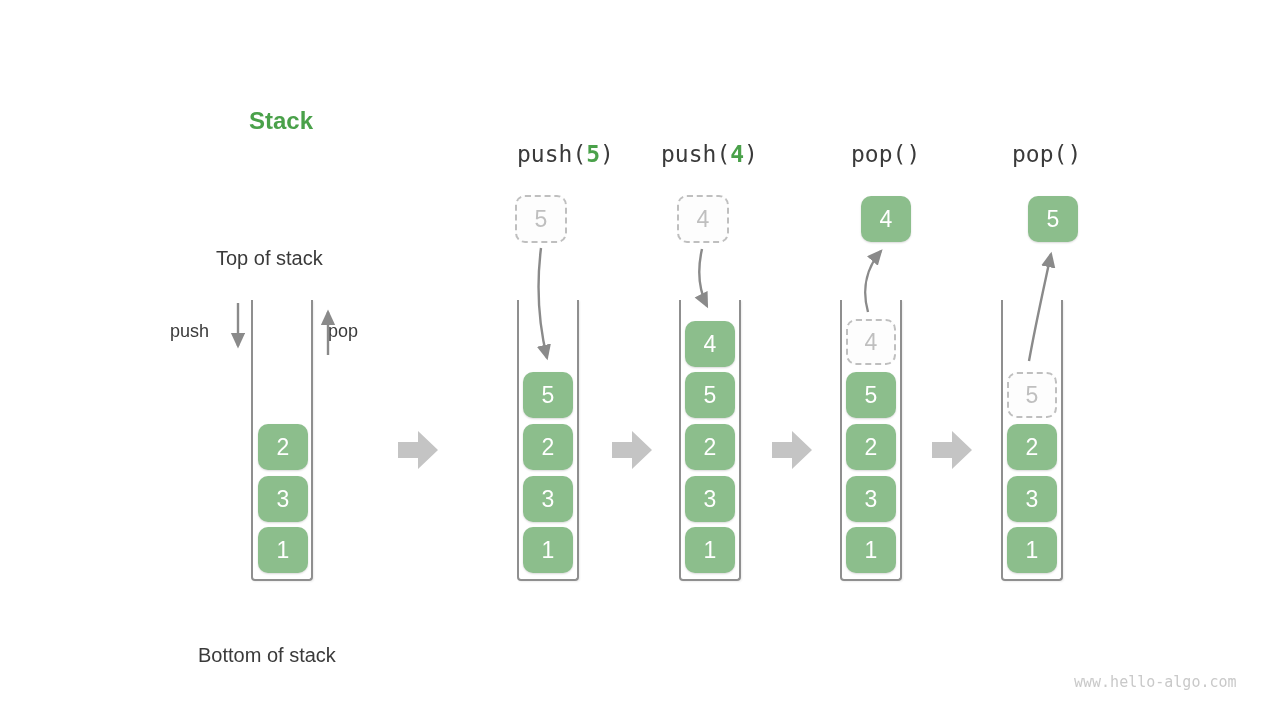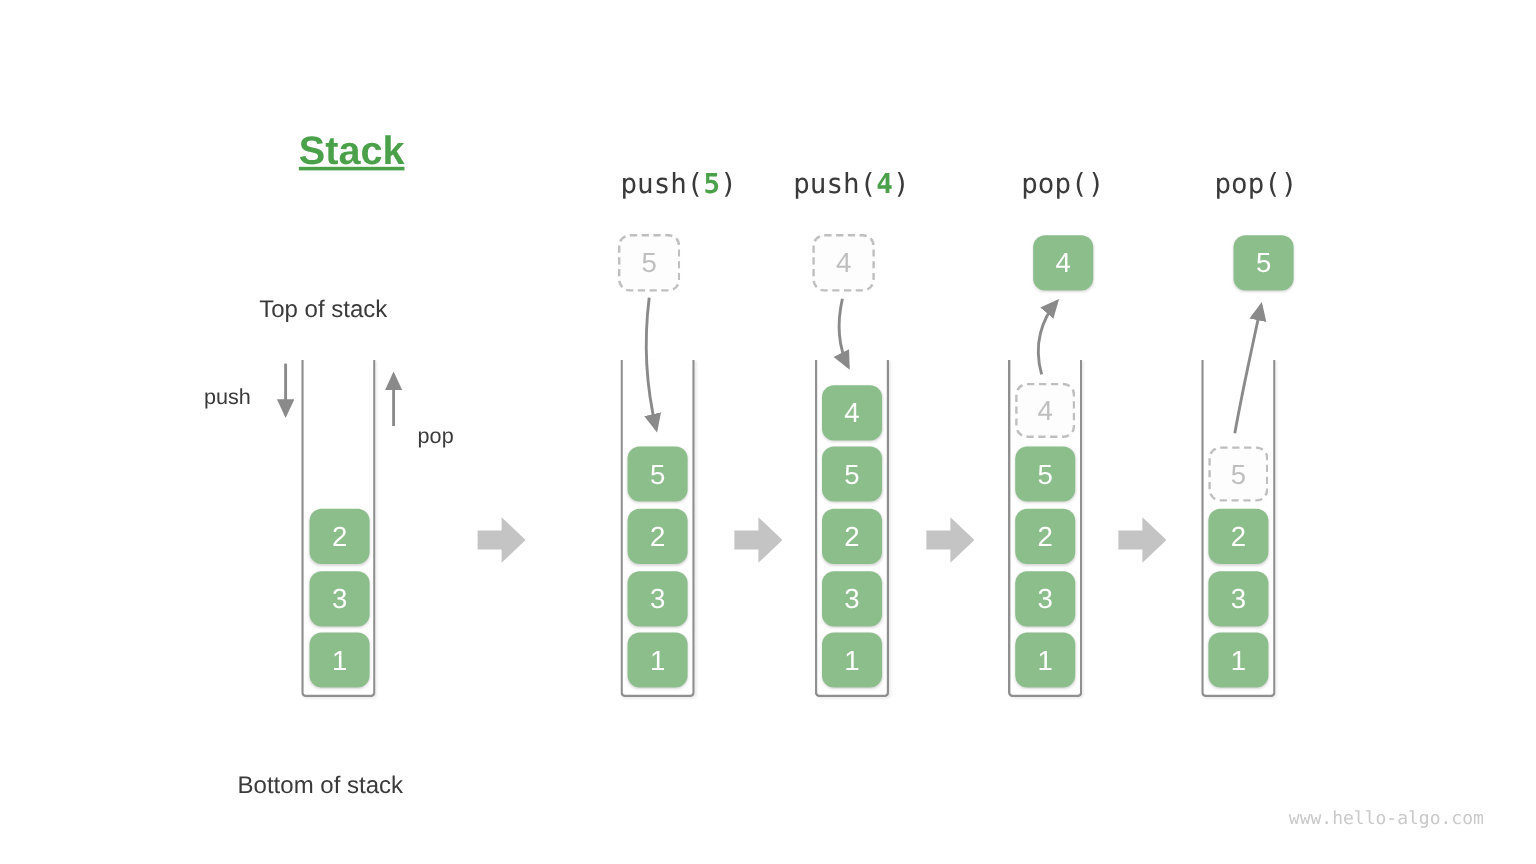--- a/index.html
+++ b/index.html
@@ -16,23 +16,22 @@
   html,body{background:#fff;}
   .canvas{
     position:relative;
     width:1280px;height:720px;
     background:#ffffff;
     overflow:hidden;
     font-family:"Liberation Sans", sans-serif;
   }
   .title{
     position:absolute;left:249px;top:107px;
-    font-size:33px;font-weight:bold;
+    font-size:24px;font-weight:bold;
     color:var(--accent-green,#4AA14A);
-    text-decoration:underline;
   }
   .lbl{
     position:absolute;
     font-size:20px;font-weight:normal;
     color:var(--text-dark,#3A3A3A);
     white-space:nowrap;
   }
   .lbl.small{font-size:18px;}
   .op{
     position:absolute;top:141px;
@@ -83,21 +82,21 @@
 </style>
 </head>
 <body>
 
 <div class="canvas">
 
   <div class="title">Stack</div>
   <div class="lbl" style="left:216px;top:247px;">Top of stack</div>
   <div class="lbl" style="left:198px;top:616px;margin-top:28px;">Bottom of stack</div>
   <div class="lbl small" style="left:170px;top:321px;">push</div>
-  <div class="lbl small" style="left:348px;top:321px;margin-top:32px;">pop</div>
+  <div class="lbl small" style="left:328px;top:321px;">pop</div>
 
   <div class="op" style="left:517px;"><span>push(</span><span class="arg">5</span><span>)</span></div>
   <div class="op" style="left:661px;"><span>push(</span><span class="arg">4</span><span>)</span></div>
   <div class="op" style="left:851px;"><span>pop(</span><span class="arg"></span><span>)</span></div>
   <div class="op" style="left:1012px;"><span>pop(</span><span class="arg"></span><span>)</span></div>
 
   <div class="stack-container" style="left:251px;"></div>
   <div class="cell" style="left:258px;top:424px;">2</div>
   <div class="cell" style="left:258px;top:476px;">3</div>
   <div class="cell" style="left:258px;top:527px;">1</div>

